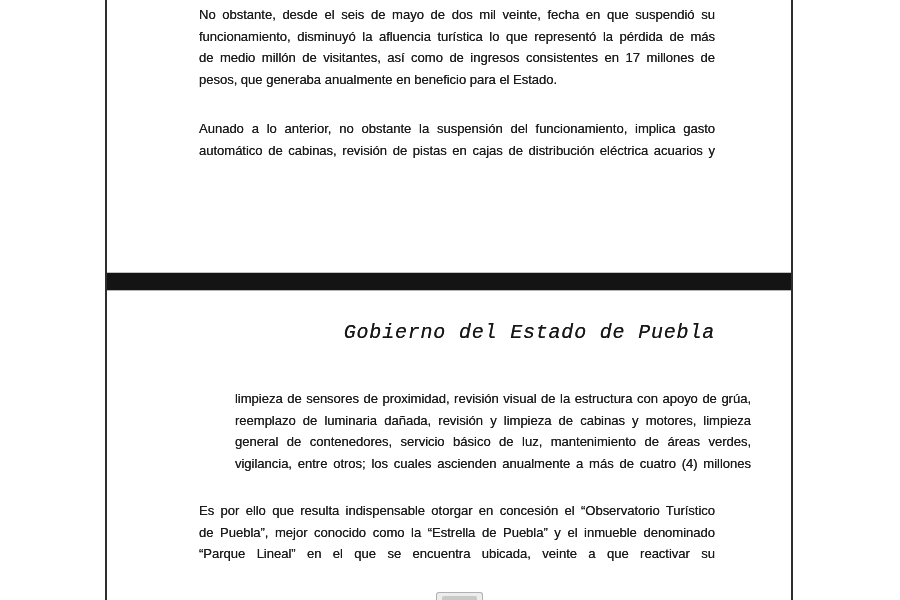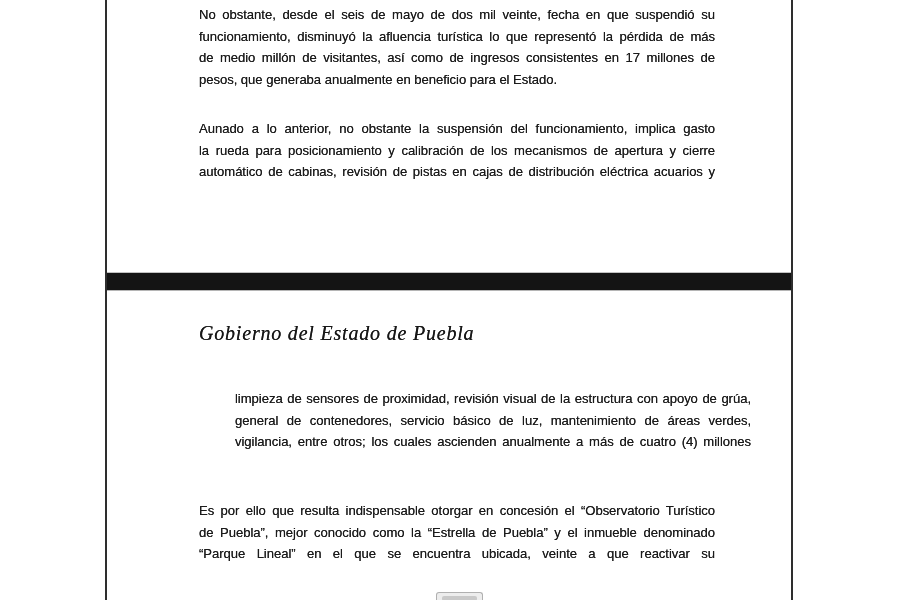--- a/index.html
+++ b/index.html
@@ -53,22 +53,22 @@
   .para.p1 { top: 4px; }
   .para.p2 { top: 118px; }
   .para.p3 { top: 388px; margin-left: 36px; }
   .para.p4 { top: 500px; }
   .letterhead {
     position: absolute;
     left: 199px;
     width: 516px;
     top: 318px;
     line-height: 30px;
-    text-align: left;
-    font-family: Liberation Serif, serif;
+    text-align: right;
+    font-family: Liberation Mono, monospace;
     font-style: italic;
     font-size: 20px;
     letter-spacing: 0.8px;
     color: #171717;
     text-shadow: 0 0 0.5px rgba(20,20,20,0.9);
   }
   .artifact {
     position: absolute;
     left: 436px;
     top: 592px;
@@ -100,31 +100,31 @@
 
   <section>
     <p class="para p1">
       <span class="ln" style="display:block">No obstante, desde el seis de mayo de dos mil veinte, fecha en que suspendió su</span>
       <span class="ln" style="display:block">funcionamiento, disminuyó la afluencia turística lo que representó la pérdida de más</span>
       <span class="ln" style="display:block">de medio millón de visitantes, así como de ingresos consistentes en 17 millones de</span>
       <span class="ln end" style="display:block">pesos, que generaba anualmente en beneficio para el Estado.</span>
     </p>
     <p class="para p2">
       <span class="ln" style="display:block">Aunado a lo anterior, no obstante la suspensión del funcionamiento, implica gasto</span>
-      <span class="ln" style="display:block">la rueda para posicionamiento y calibración de los mecanismos de apertura y cierre</span>
       <span class="ln" style="display:block">automático de cabinas, revisión de pistas en cajas de distribución eléctrica acuarios y</span>
     </p>
   </section>
 
   <div class="break-bar"></div>
 
   <section>
     <div class="letterhead">Gobierno del Estado de Puebla</div>
     <p class="para p3">
       <span class="ln" style="display:block">limpieza de sensores de proximidad, revisión visual de la estructura con apoyo de grúa,</span>
+      <span class="ln" style="display:block">reemplazo de luminaria dañada, revisión y limpieza de cabinas y motores, limpieza</span>
       <span class="ln" style="display:block">general de contenedores, servicio básico de luz, mantenimiento de áreas verdes,</span>
       <span class="ln" style="display:block">vigilancia, entre otros; los cuales ascienden anualmente a más de cuatro (4) millones</span>
     </p>
     <p class="para p4">
       <span class="ln" style="display:block">Es por ello que resulta indispensable otorgar en concesión el “Observatorio Turístico</span>
       <span class="ln" style="display:block">de Puebla”, mejor conocido como la “Estrella de Puebla” y el inmueble denominado</span>
       <span class="ln" style="display:block">“Parque Lineal” en el que se encuentra ubicada, veinte a que reactivar su</span>
     </p>
   </section>
 

